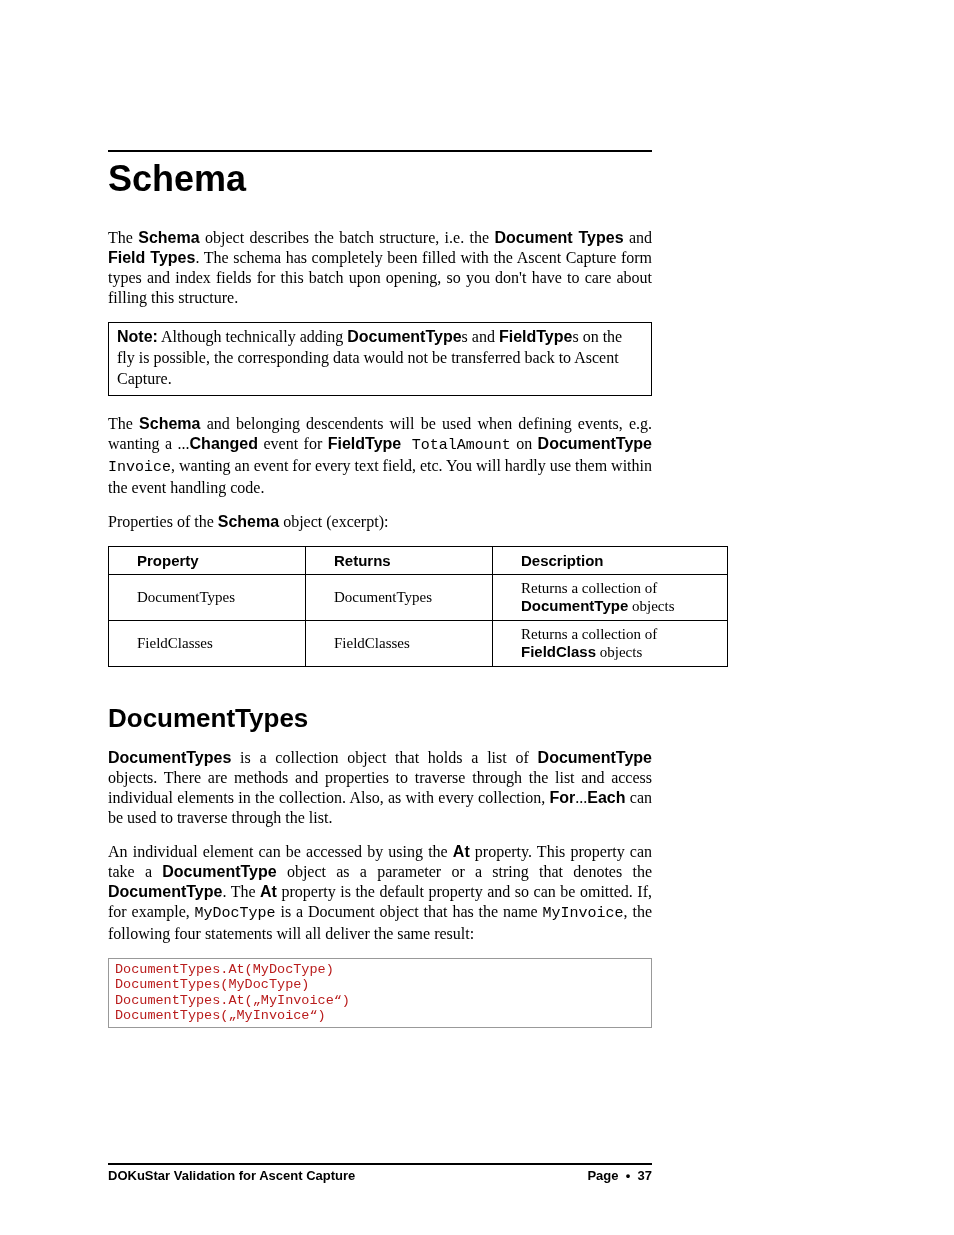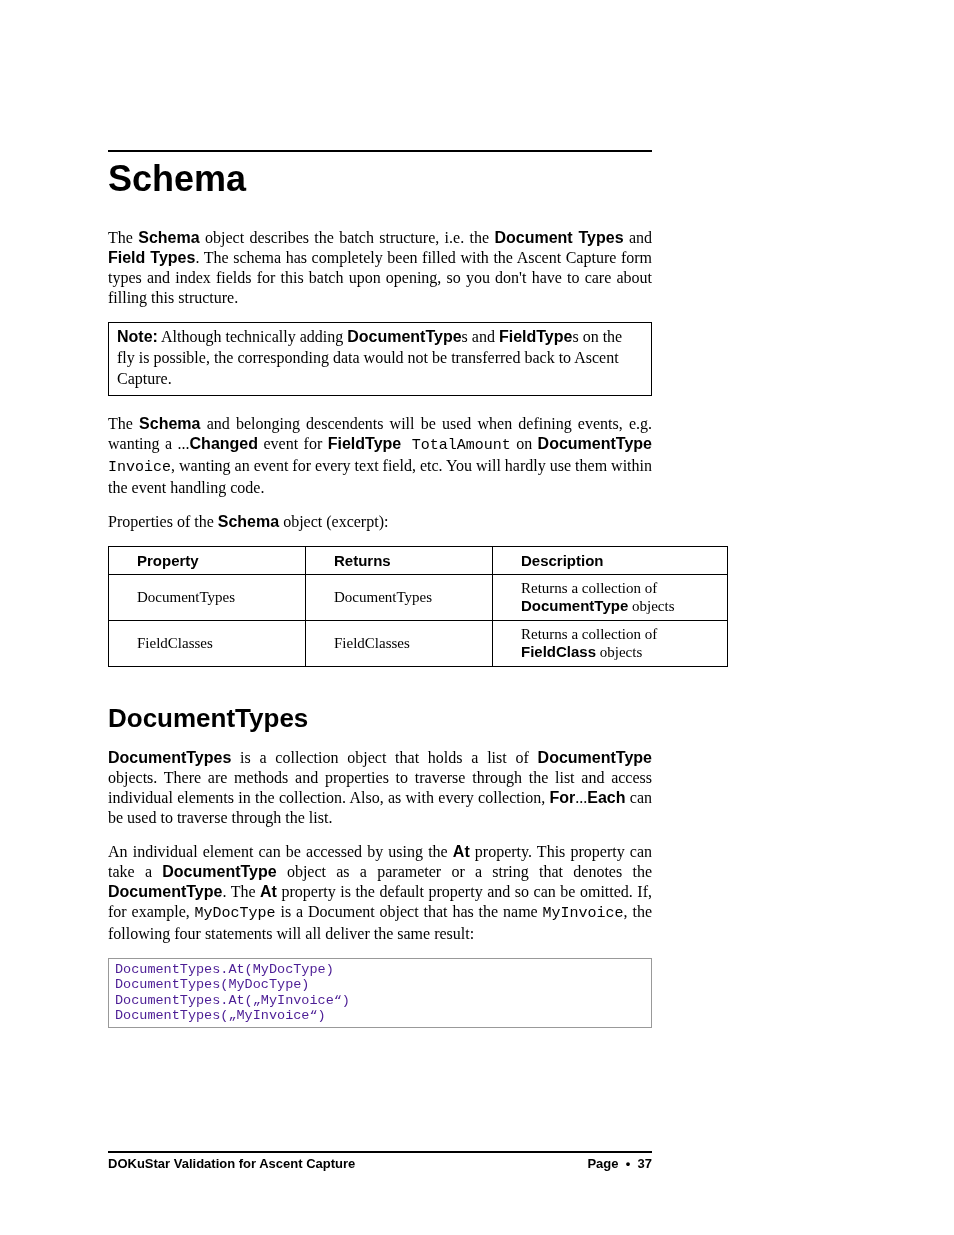--- a/index.html
+++ b/index.html
@@ -71,28 +71,28 @@
     font-weight: bold;
   }
   table.props td { font-family: "Times New Roman", serif; }
   .code-block {
     border: 1px solid #999;
     padding: 3px 6px 3px 6px;
     font-family: "Courier New", Courier, monospace;
     font-size: 13.5px;
     line-height: 1.15;
     white-space: pre;
-    color: #4c1d95;
+    color: #b91c1c;
     margin: 0 0 18px 0;
   }
   .footer {
     position: absolute;
     left: 108px;
     right: 105px;
-    bottom: 64px;
+    bottom: 52px;
   }
   .footer-rule {
     border: none;
     border-top: 2px solid #000;
     margin: 0 0 3px 0;
   }
   .footer-row {
     display: flex;
     justify-content: space-between;
     font-family: Arial, Helvetica, sans-serif;

